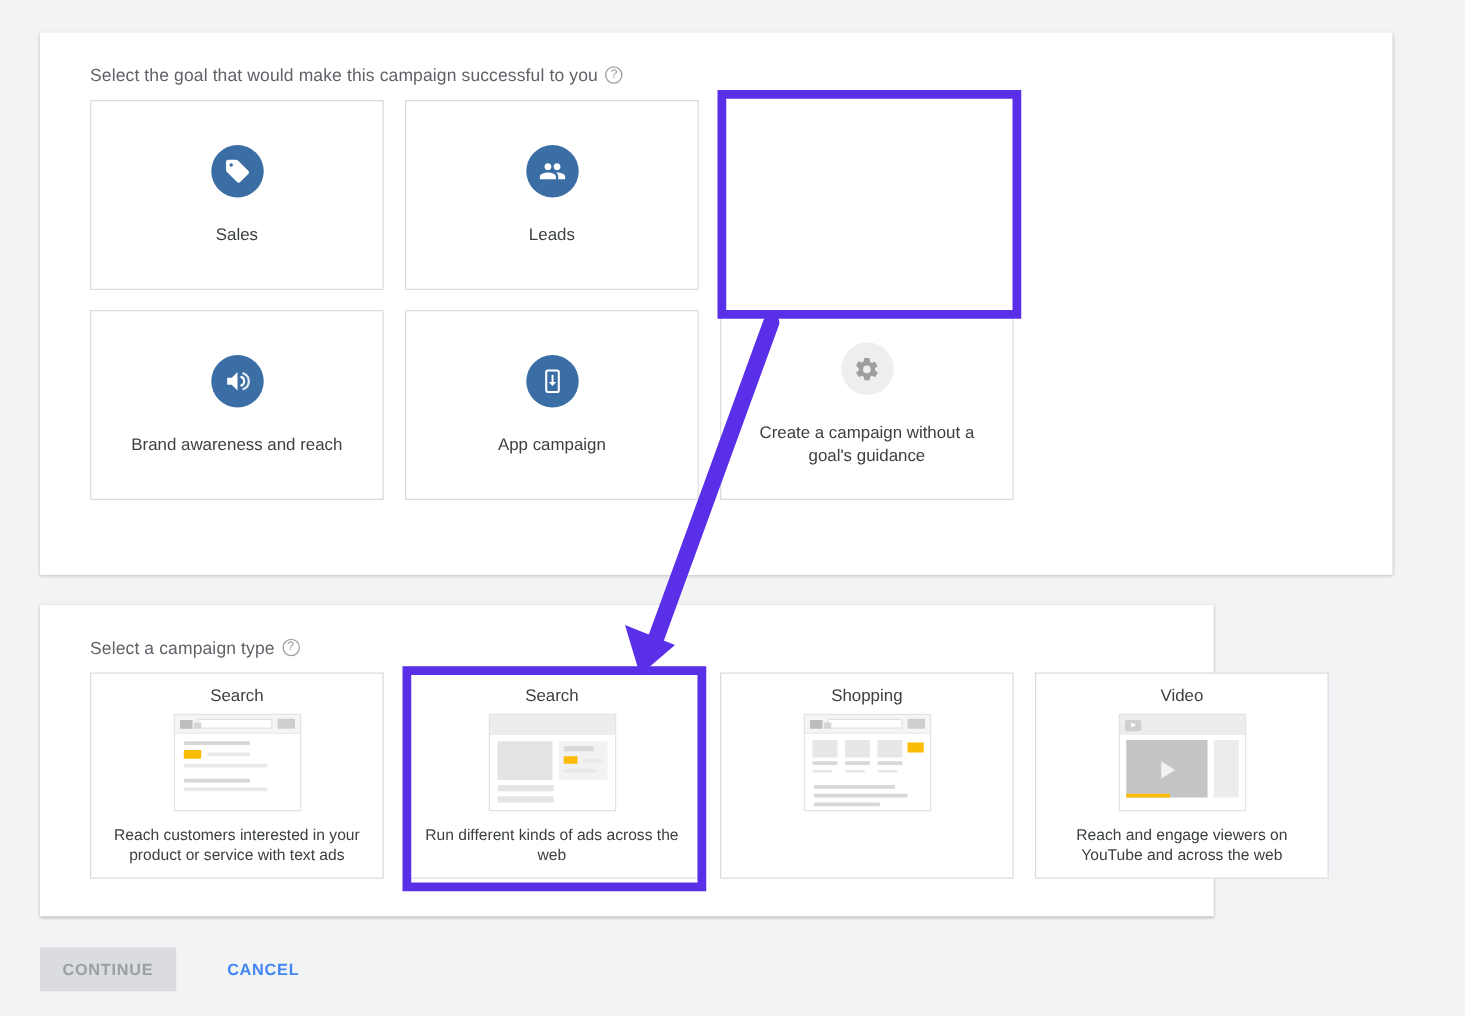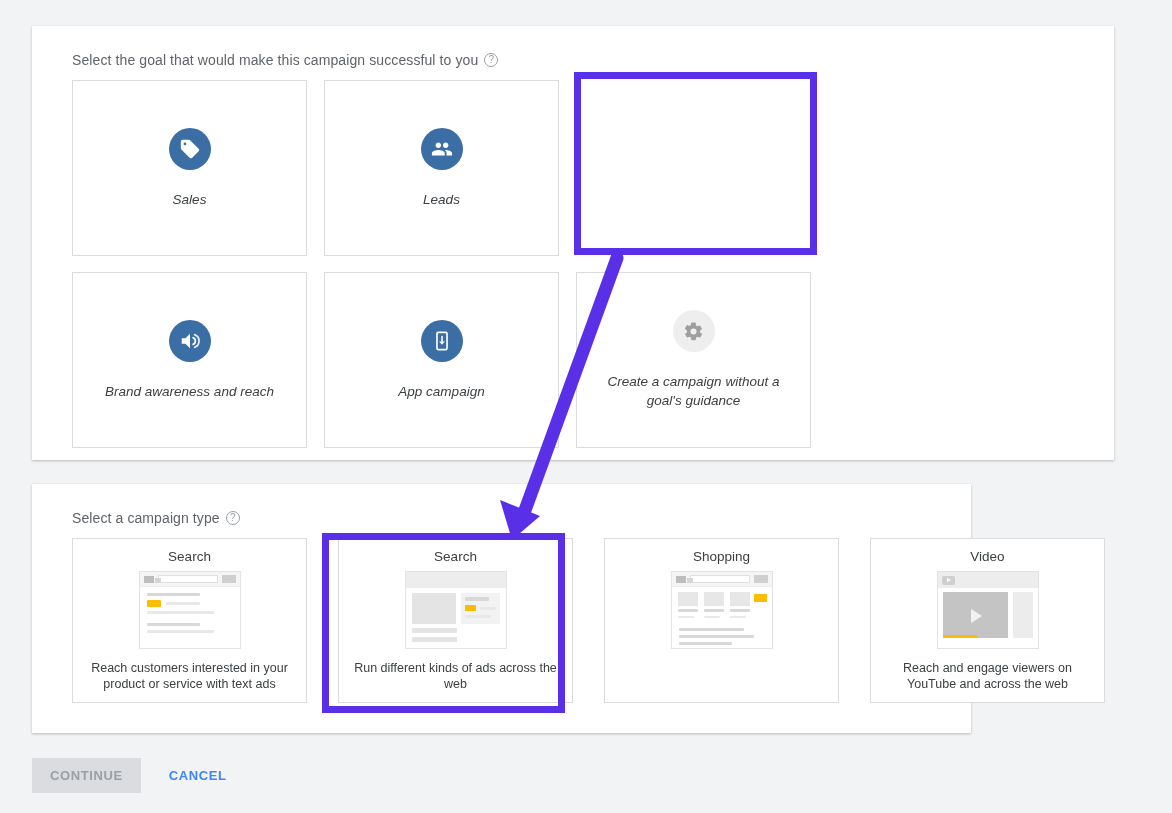--- a/index.html
+++ b/index.html
@@ -49,30 +49,29 @@
   }
 
   
   #goal-grid {
     position: absolute;
     left: 40px; top: 54px;
     width: 1000px;
   }
   .goal-row { display: flex; gap: 17px; margin-bottom: 16px; }
   .goal-card {
-    width: 235px; height: 176px;
+    width: 235px; height: 152px;
     border: 1px solid #dadce0;
     background: #fff;
     display: flex;
     flex-direction: column;
     align-items: center;
     justify-content: center;
     position: relative;
     cursor: pointer;
-    font-style: italic;
   }
   .goal-icon {
     width: 42px; height: 42px;
     border-radius: 50%;
     background: #3b6ea5;
     display: flex; align-items: center; justify-content: center;
     margin-bottom: 20px;
   }
   .goal-icon.neutral { background: #eeeeee; }
   .goal-icon svg { display: block; }
@@ -100,21 +99,21 @@
     border: solid #fff;
     border-width: 0 2px 2px 0;
     transform: rotate(42deg);
   }
 
   
   #type-grid {
     position: absolute;
     left: 40px; top: 54px;
     display: flex;
-    gap: 31px;
+    gap: 17px;
   }
   .type-card {
     width: 235px; height: 165px;
     border: 1px solid #dadce0;
     background: #fff;
     position: relative;
     cursor: pointer;
     padding-top: 10px;
   }
   .type-title {
@@ -212,21 +211,21 @@
     letter-spacing: .6px;
     padding: 10px 18px;
     font-family: "Liberation Sans", sans-serif;
     cursor: default;
   }
   #cancel-button {
     background: none; border: none;
     color: #4285f4;
     font-size: 13px; font-weight: bold;
     letter-spacing: .6px;
-    margin-left: 20px;
+    margin-left: 33px;
     padding: 10px 8px;
     font-family: "Liberation Sans", sans-serif;
     cursor: pointer;
   }
 </style>
 </head>
 <body>
 
 <div class="page">
 

